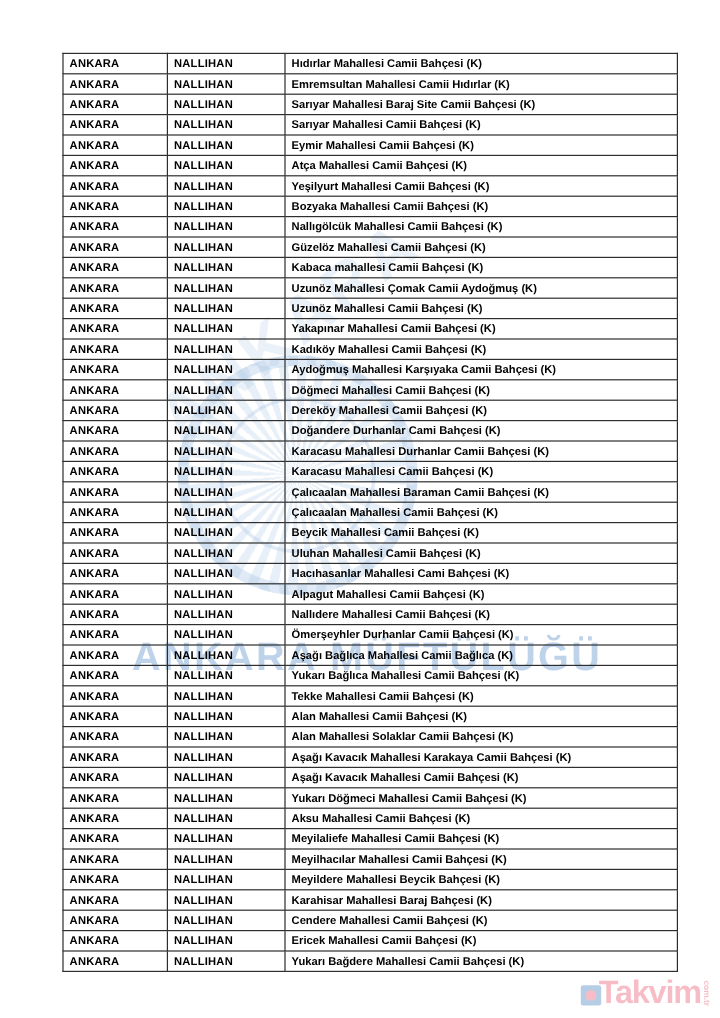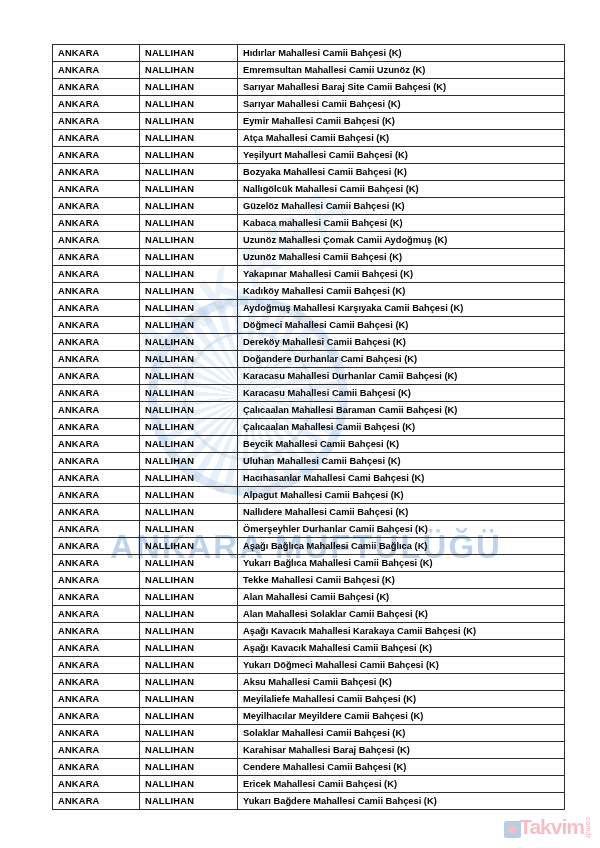--- a/index.html
+++ b/index.html
@@ -150,21 +150,21 @@
     position: absolute;
     left: 4px;
     top: 4px;
     width: 9px;
     height: 9px;
     border-radius: 50%;
     background: #e8415a;
   }
   .logo-word {
     font-family: "Liberation Sans", sans-serif;
-    font-size: 21px;
+    font-size: 27px;
     font-weight: 700;
     color: #e8415a;
     letter-spacing: -1px;
     line-height: 26px;
   }
   .logo-tld {
     font-family: "Liberation Sans", sans-serif;
     font-size: 7px;
     font-weight: 700;
     color: #e8415a;
@@ -189,21 +189,21 @@
     <table class="listing">
       <tbody id="listing-body">
           <tr>
             <td class="c-province">ANKARA</td>
             <td class="c-district">NALLIHAN</td>
             <td class="c-location">Hıdırlar Mahallesi Camii Bahçesi (K)</td>
           </tr>
           <tr>
             <td class="c-province">ANKARA</td>
             <td class="c-district">NALLIHAN</td>
-            <td class="c-location">Emremsultan Mahallesi Camii Uzunöz (K)</td>
+            <td class="c-location">Emremsultan Mahallesi Camii Hıdırlar (K)</td>
           </tr>
           <tr>
             <td class="c-province">ANKARA</td>
             <td class="c-district">NALLIHAN</td>
             <td class="c-location">Sarıyar Mahallesi Baraj Site Camii Bahçesi (K)</td>
           </tr>
           <tr>
             <td class="c-province">ANKARA</td>
             <td class="c-district">NALLIHAN</td>
             <td class="c-location">Sarıyar Mahallesi Camii Bahçesi (K)</td>
@@ -379,26 +379,26 @@
             <td class="c-location">Aksu Mahallesi Camii Bahçesi (K)</td>
           </tr>
           <tr>
             <td class="c-province">ANKARA</td>
             <td class="c-district">NALLIHAN</td>
             <td class="c-location">Meyilaliefe Mahallesi Camii Bahçesi (K)</td>
           </tr>
           <tr>
             <td class="c-province">ANKARA</td>
             <td class="c-district">NALLIHAN</td>
-            <td class="c-location">Meyilhacılar Meyildere Camii Bahçesi (K)</td>
-          </tr>
-          <tr>
-            <td class="c-province">ANKARA</td>
-            <td class="c-district">NALLIHAN</td>
-            <td class="c-location">Solaklar Mahallesi Camii Bahçesi (K)</td>
+            <td class="c-location">Meyilhacılar Mahallesi Camii Bahçesi (K)</td>
+          </tr>
+          <tr>
+            <td class="c-province">ANKARA</td>
+            <td class="c-district">NALLIHAN</td>
+            <td class="c-location">Meyildere Mahallesi Beycik Bahçesi (K)</td>
           </tr>
           <tr>
             <td class="c-province">ANKARA</td>
             <td class="c-district">NALLIHAN</td>
             <td class="c-location">Karahisar Mahallesi Baraj Bahçesi (K)</td>
           </tr>
           <tr>
             <td class="c-province">ANKARA</td>
             <td class="c-district">NALLIHAN</td>
             <td class="c-location">Cendere Mahallesi Camii Bahçesi (K)</td>

